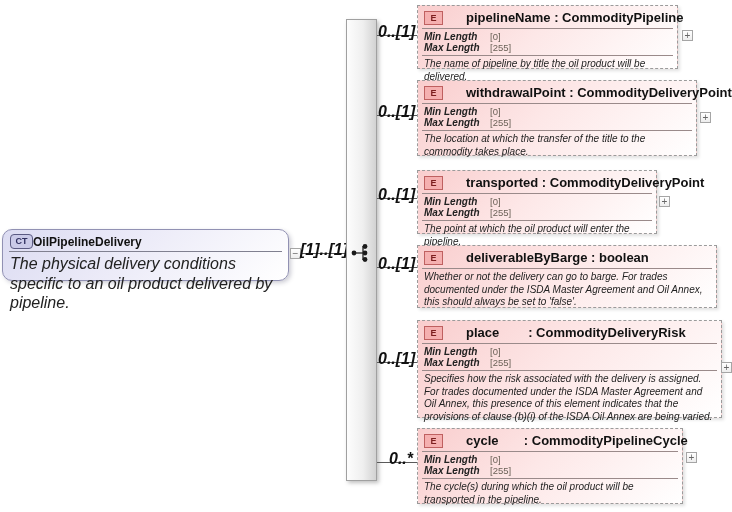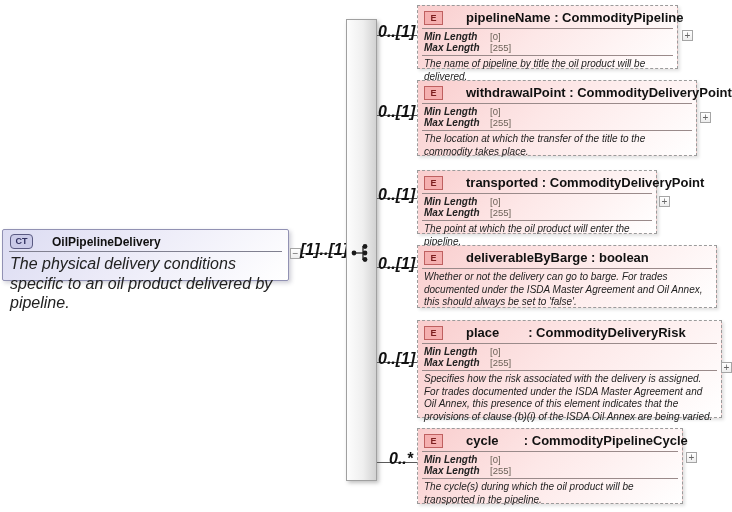--- a/index.html
+++ b/index.html
@@ -8,28 +8,28 @@
 
   
   .hline{position:absolute;height:1px;background:#5a5a5a;}
 
   
   .card{position:absolute;font-size:16px;font-style:italic;font-weight:bold;color:#111;
         text-align:right;white-space:pre;}
 
   
   .ctbox{position:absolute;left:2px;top:229px;width:287px;height:52px;
-         border:1px solid #9191b3;border-radius:2px;
+         border:1px solid #9191b3;border-radius:10px;
          background:linear-gradient(135deg,#dcdcf2 0%,#ecebf8 45%,#ffffff 100%);
          box-shadow:2px 2px 4px rgba(60,60,90,.25);box-sizing:border-box;}
   .ctbox .hdr{display:flex;align-items:center;padding:4px 8px 1px 7px;}
   .badge-ct{display:inline-block;width:21px;height:13px;line-height:13px;text-align:center;
             font-size:9px;font-weight:bold;color:#2e2e5e;background:#cacae8;
             border:1px solid #5a5a82;border-radius:4px;}
-  .ct-title{margin-left:19px;font-size:12px;font-weight:bold;color:#111;}
+  .ct-title{margin-left:0;font-size:12px;font-weight:bold;color:#111;}
   .ct-sep{border-top:1px solid #808090;margin:1px 6px 0 6px;}
   .ct-desc{font-size:16px;font-style:italic;color:#222;padding:2px 8px 0 7px;line-height:1.22;}
 
   
   .toggle{position:absolute;width:11px;height:11px;box-sizing:border-box;
           border:1px solid #a5a5a5;background:linear-gradient(#ffffff,#ededed);
           color:#666;font-size:10px;line-height:9px;text-align:center;cursor:pointer;}
 
   
   .seqbar{position:absolute;left:346px;top:19px;width:31px;height:462px;box-sizing:border-box;

